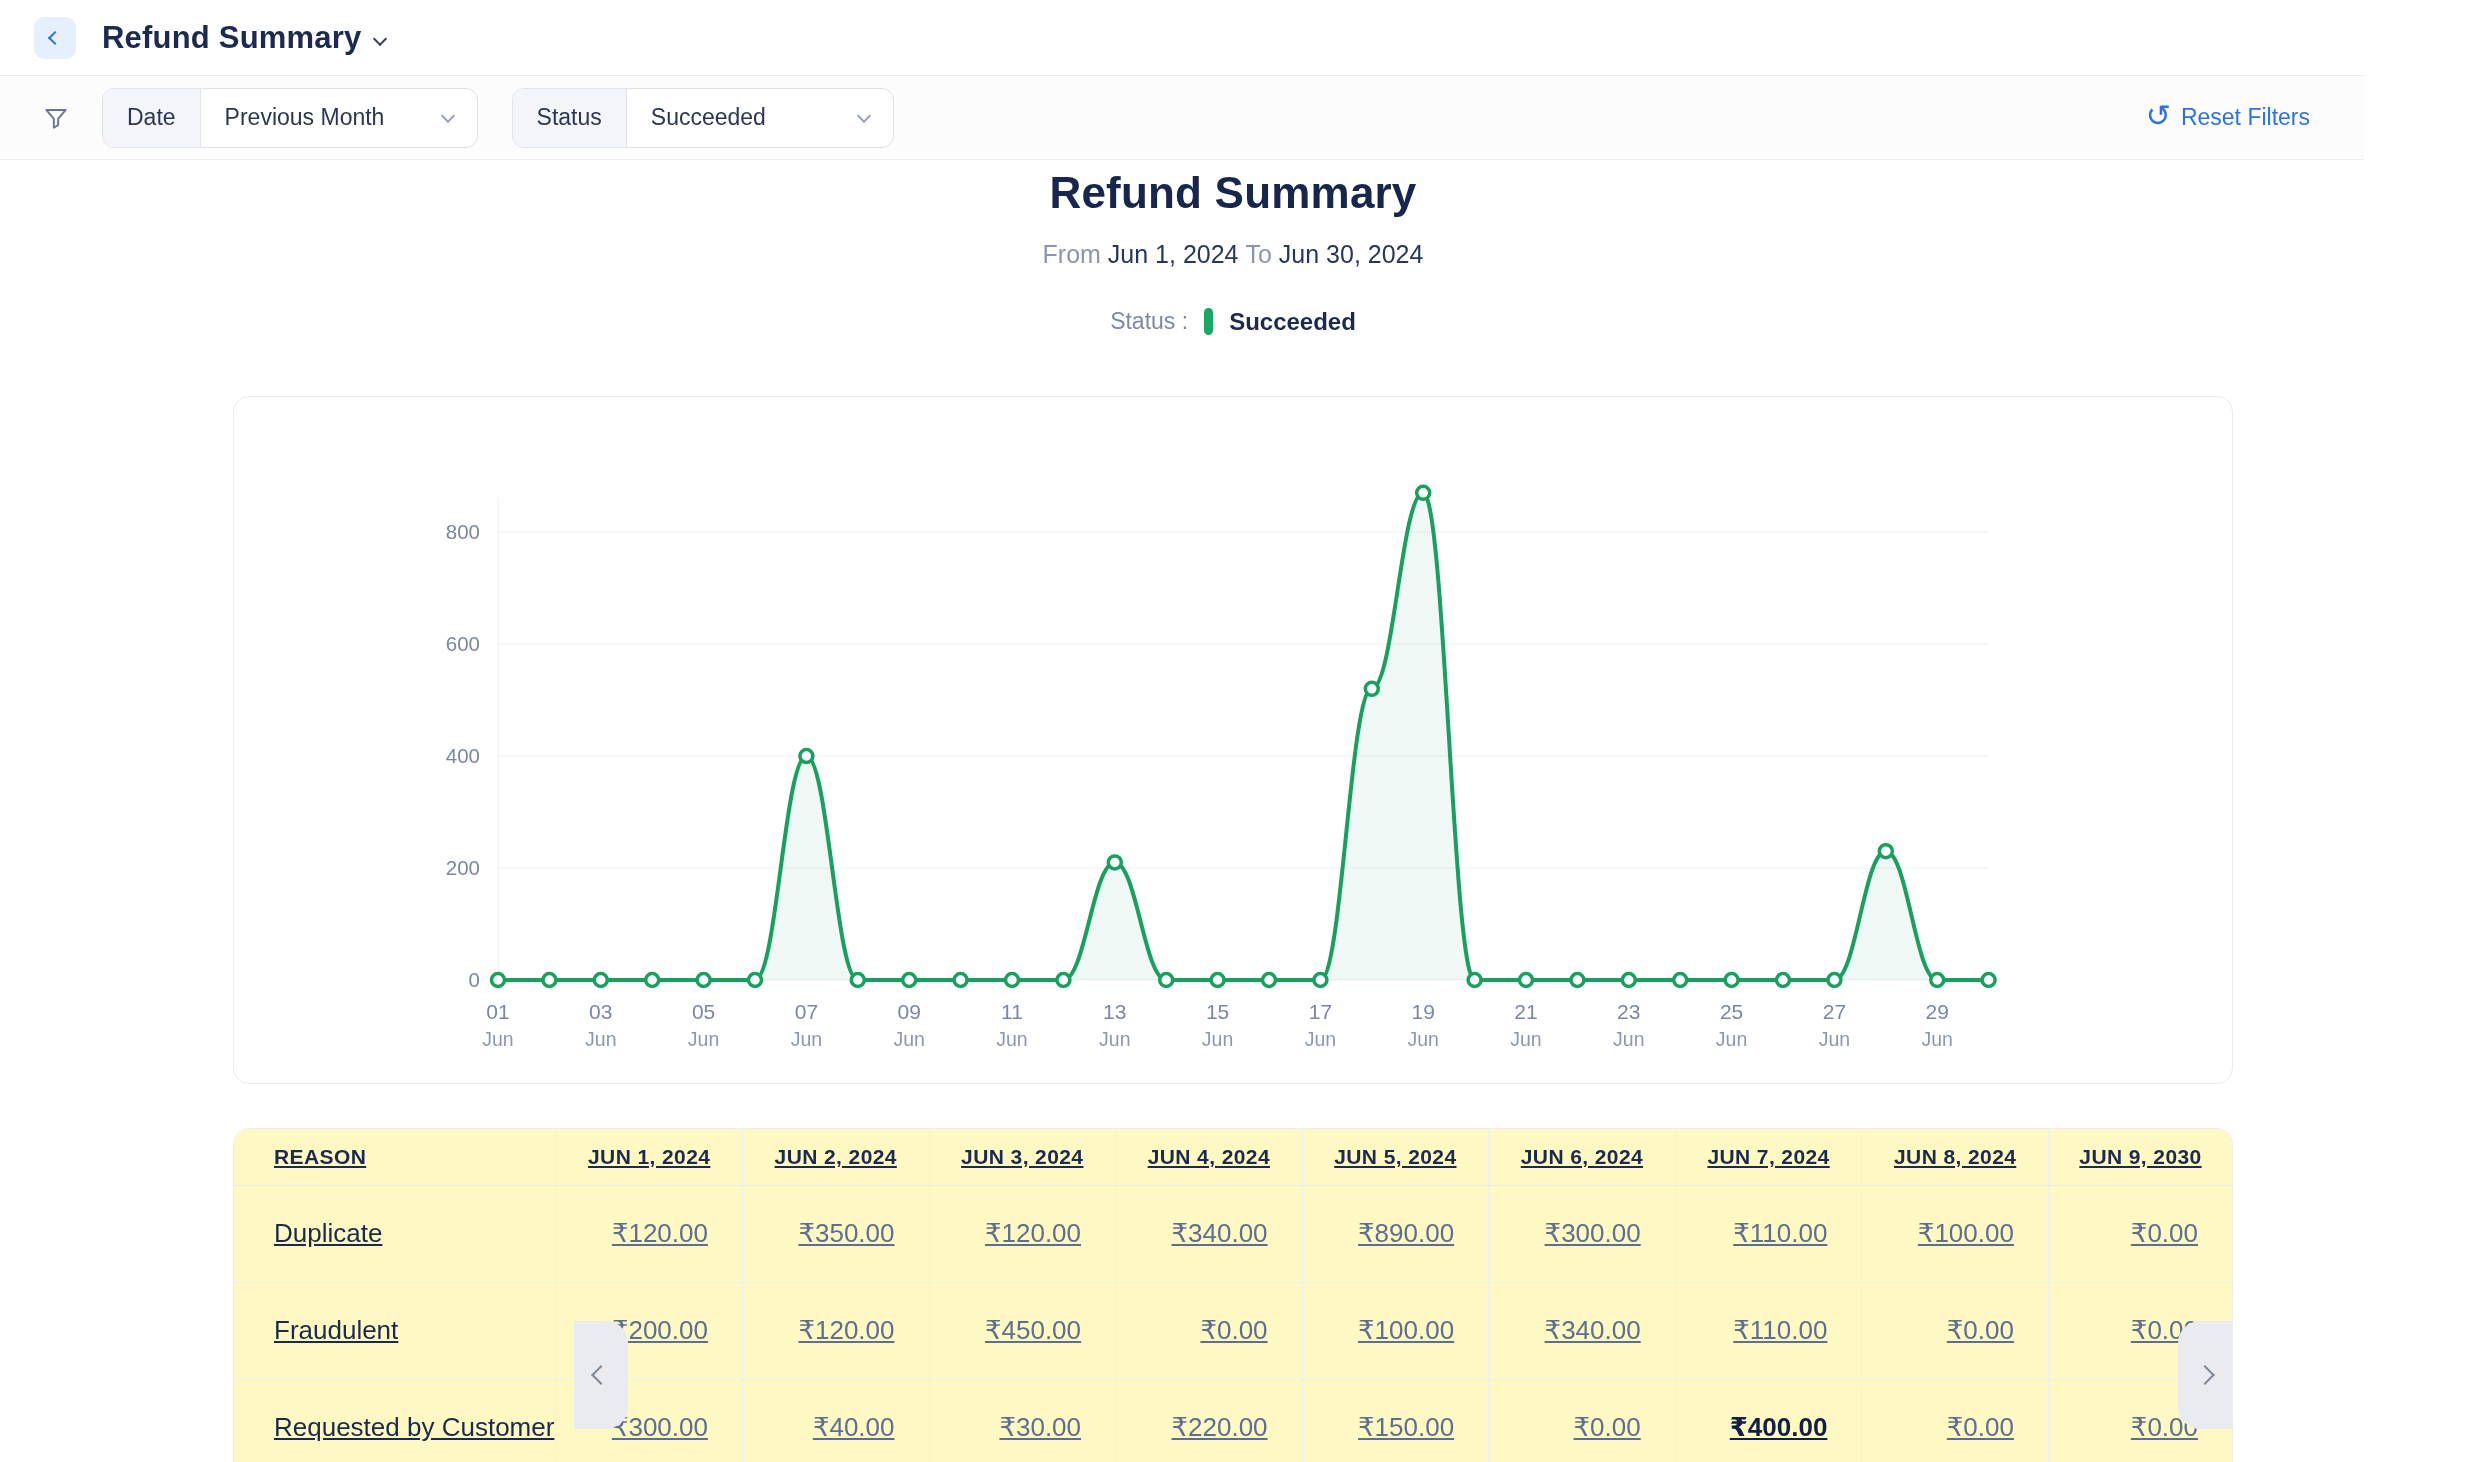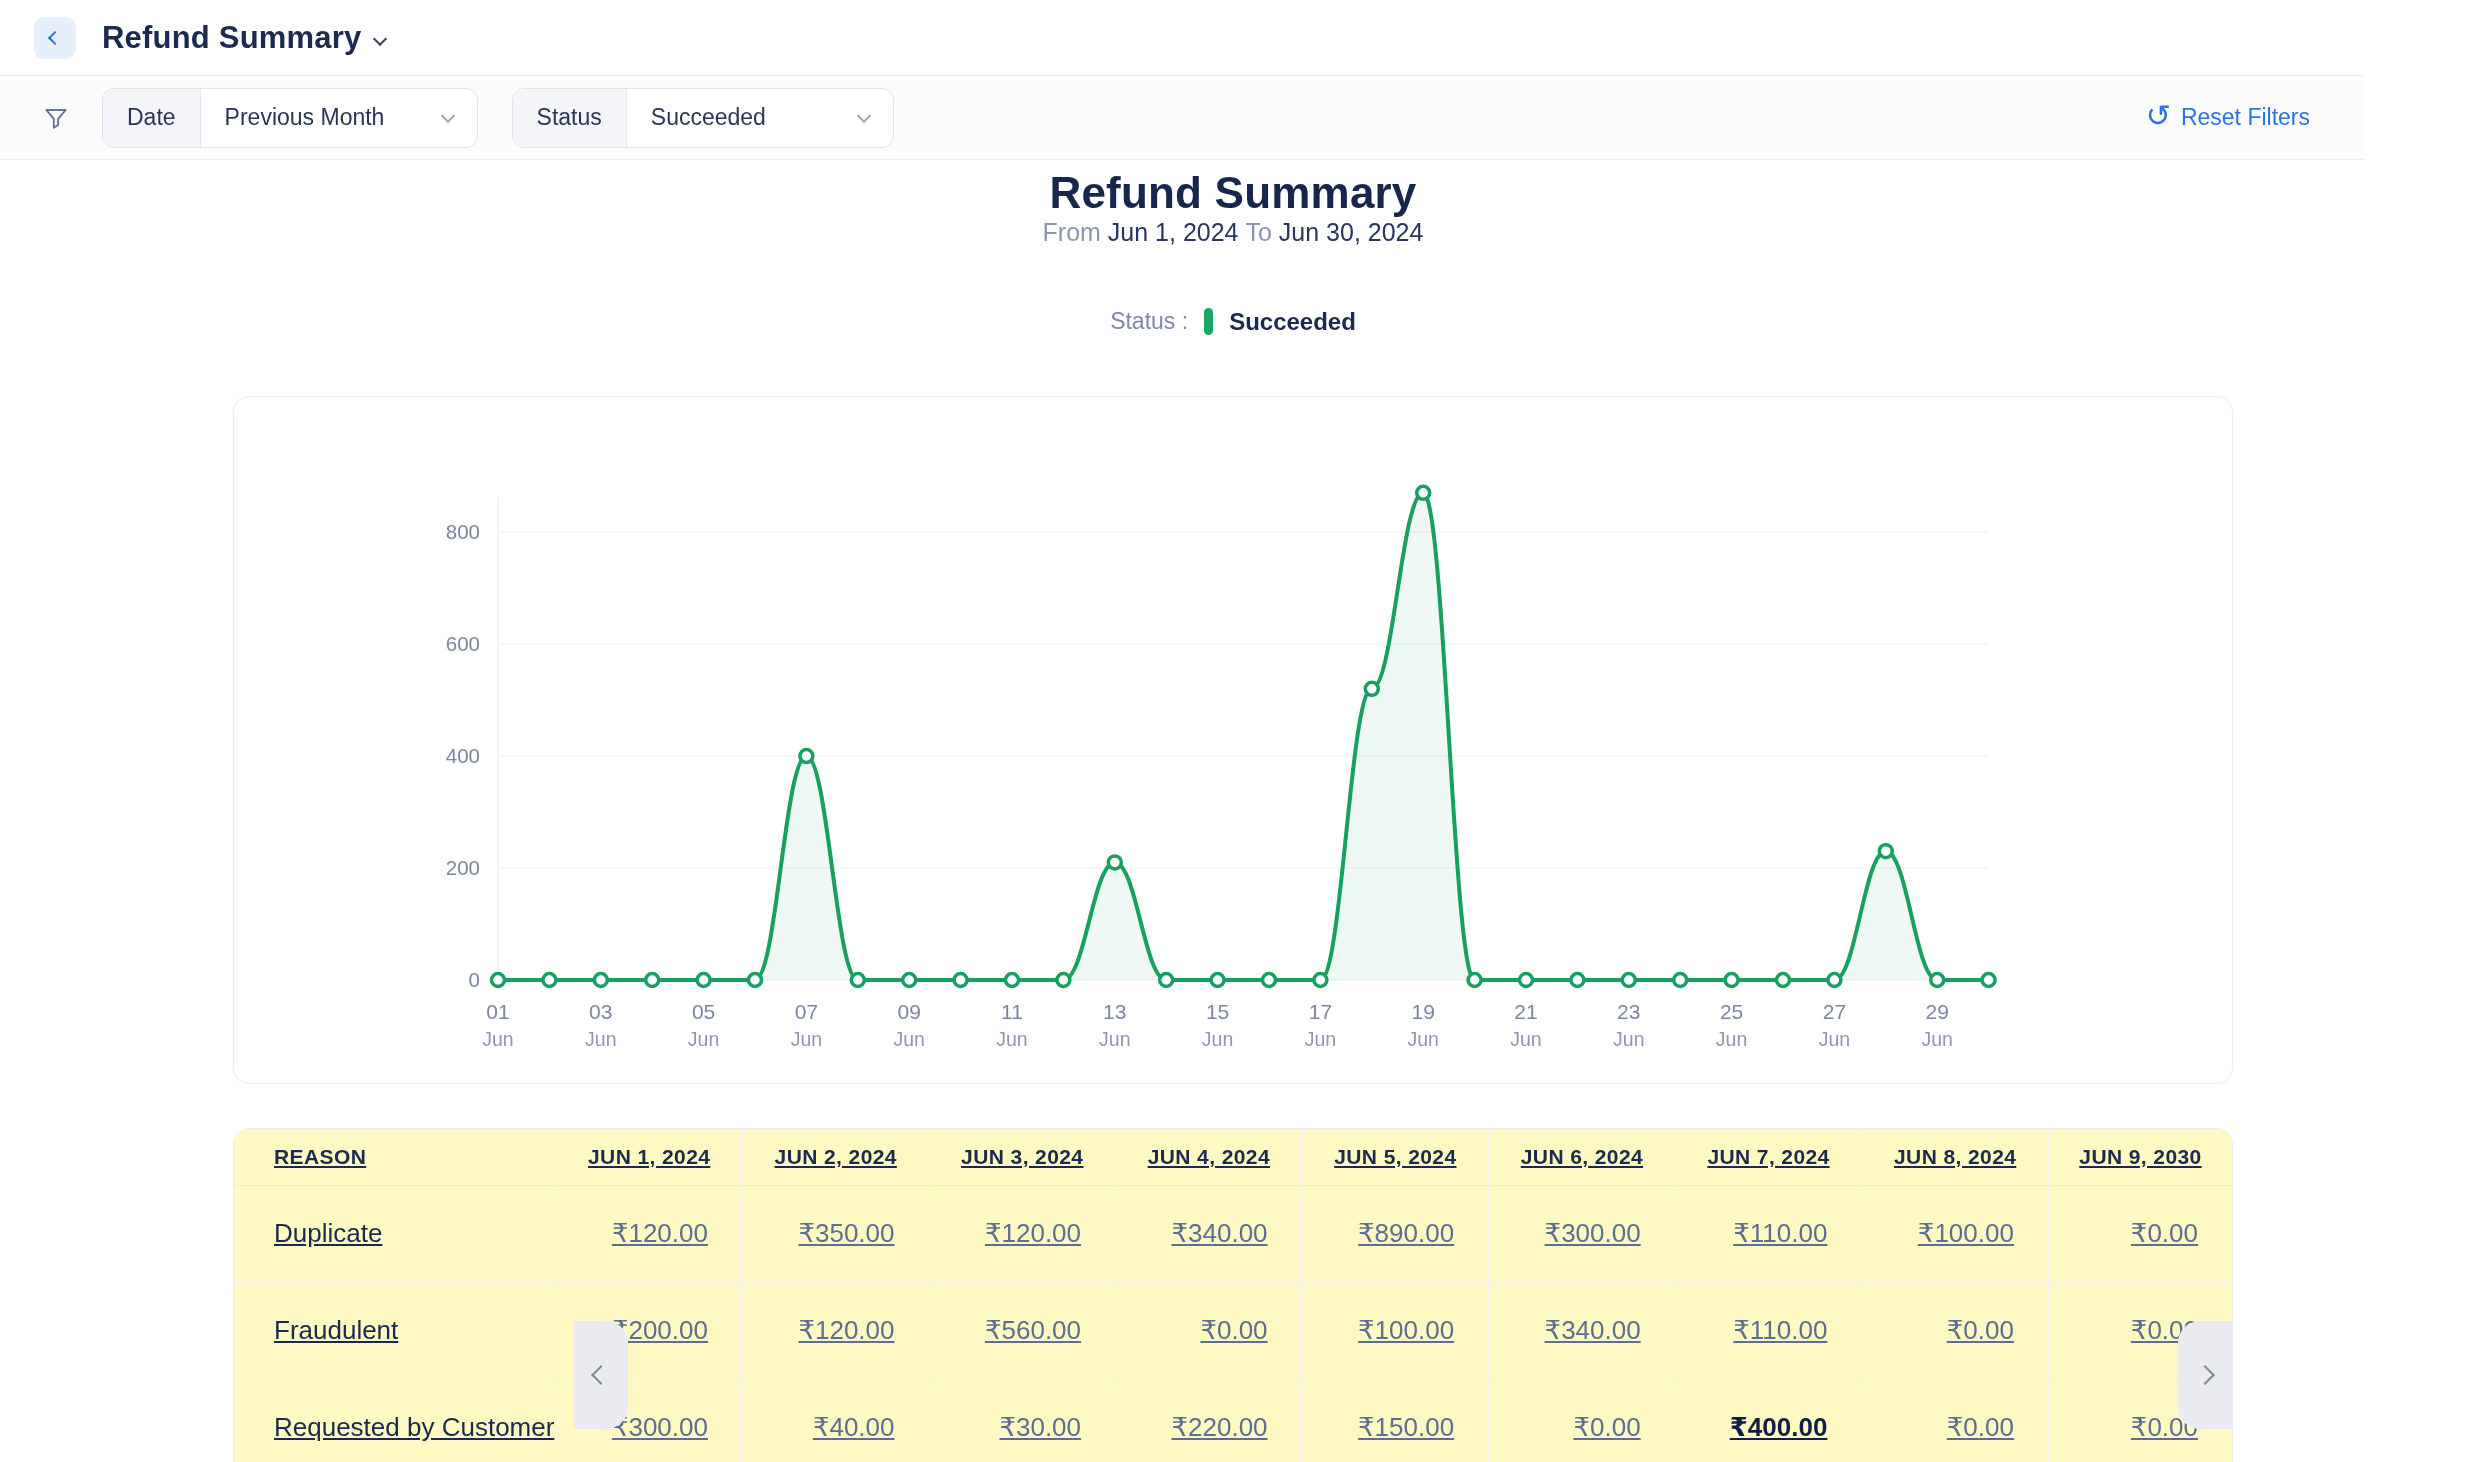--- a/index.html
+++ b/index.html
@@ -38,21 +38,21 @@
   .date-pill .pill-value { min-width:276px; justify-content:space-between; }
   .status-pill .pill-value { min-width:266px; justify-content:space-between; }
   .spacer { flex:1; }
   .reset-btn { display:flex; align-items:center; gap:10px; border:none; background:transparent;
     color:#2b71e8; font-size:23px; font-weight:500; cursor:pointer; font-family:inherit; }
   .reset-icon { font-size:30px; line-height:1; margin-top:-4px; }
 
   
   .report-head { position:absolute; left:233px; top:168px; width:2000px; text-align:center; }
   .report-title { font-size:44px; font-weight:700; color:#17264c; letter-spacing:.2px; }
-  .report-range { font-size:25px; color:#8b95b1; }
+  .report-range { margin-top:22px; font-size:25px; color:#8b95b1; }
   .report-range .dt { color:#26365e; font-weight:500; }
 
   .view-toggle { position:absolute; right:246px; top:192px; height:54px; display:flex; align-items:center;
     background:#f0f1f6; border-radius:12px; padding:4px; }
   .toggle-opt { height:46px; display:flex; align-items:center; justify-content:center;
     font-size:23px; border:none; background:transparent; color:#46546f; cursor:pointer;
     border-radius:9px; font-family:inherit; }
   .toggle-opt.active { background:#fff; color:#101f45; font-weight:700;
     box-shadow:0 1px 5px rgba(20,30,60,.18); }
   .toggle-opt.amount { width:158px; }
@@ -276,21 +276,21 @@
             <td class="val">₹890.00</td>
             <td class="val">₹300.00</td>
             <td class="val">₹110.00</td>
             <td class="val">₹100.00</td>
             <td class="val">₹0.00</td>
           </tr>
           <tr>
             <td class="reason">Fraudulent</td>
             <td class="val">₹200.00</td>
             <td class="val">₹120.00</td>
-            <td class="val">₹560.00</td>
+            <td class="val">₹450.00</td>
             <td class="val">₹0.00</td>
             <td class="val">₹100.00</td>
             <td class="val">₹340.00</td>
             <td class="val">₹110.00</td>
             <td class="val">₹0.00</td>
             <td class="val">₹0.00</td>
           </tr>
           <tr>
             <td class="reason">Requested by Customer</td>
             <td class="val">₹300.00</td>

